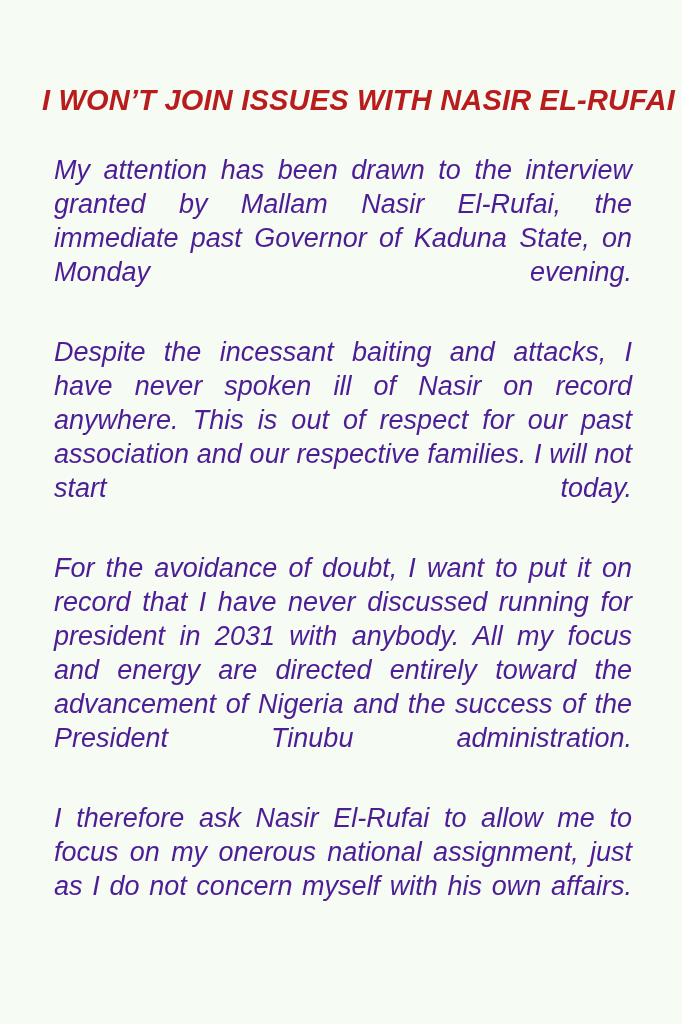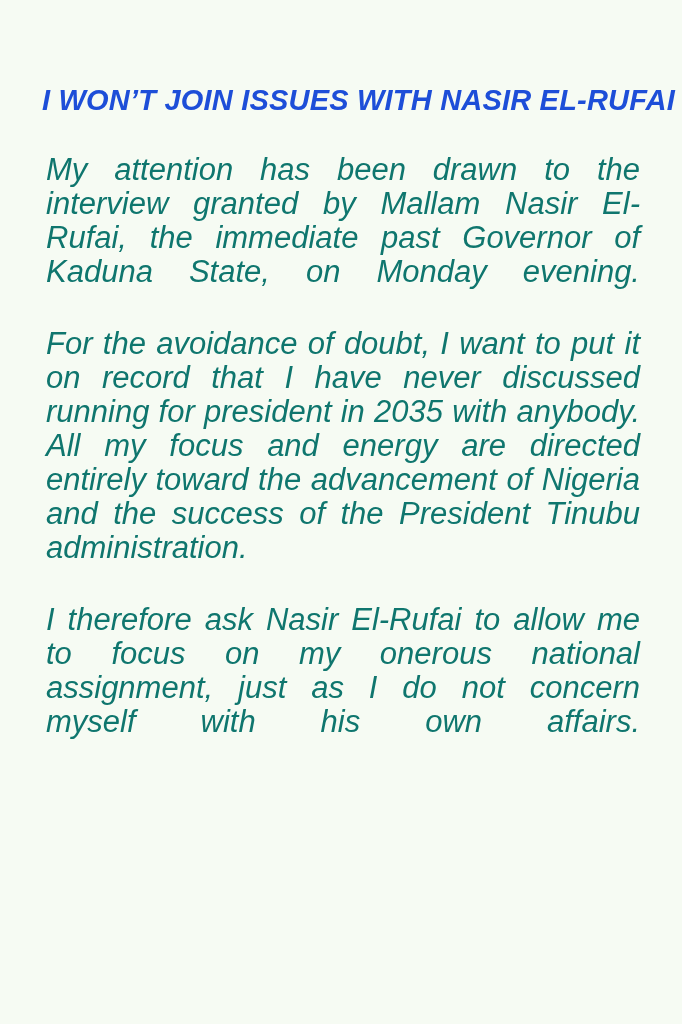--- a/index.html
+++ b/index.html
@@ -21,47 +21,48 @@
     height: 1024px;
     padding: 84px 38px 0 42px;
     background: #f6fbf3;
   }
 
   .doc-title {
     font-style: italic;
     font-weight: bold;
     font-size: 29px;
     letter-spacing: 0.2px;
-    color: #1d4ed8;
+    color: #b91c1c;
     margin-bottom: 36px;
     white-space: nowrap;
   }
 
   .doc-body p {
     font-style: italic;
-    font-size: 31px;
+    font-size: 27px;
     line-height: 34px;
     text-align: justify;
-    color: #0f766e;
-    margin: 4px;
+    color: #4c1d95;
+    margin: 12px;
   }
 
   
   .doc-body p::after {
     content: "";
     display: inline-block;
     width: 100%;
   }
 </style>
 </head>
 <body>
 
 <div class="page">
 
   <h1 class="doc-title">I WON’T JOIN ISSUES WITH NASIR EL-RUFAI</h1>
 
   <div class="doc-body">
     <p>My attention has been drawn to the interview granted by Mallam Nasir El-Rufai, the immediate past Governor of Kaduna State, on Monday evening.</p>
-    <p>For the avoidance of doubt, I want to put it on record that I have never discussed running for president in 2035 with anybody. All my focus and energy are directed entirely toward the advancement of Nigeria and the success of the President Tinubu administration.</p>
+    <p>Despite the incessant baiting and attacks, I have never spoken ill of Nasir on record anywhere. This is out of respect for our past association and our respective families. I will not start today.</p>
+    <p>For the avoidance of doubt, I want to put it on record that I have never discussed running for president in 2031 with anybody. All my focus and energy are directed entirely toward the advancement of Nigeria and the success of the President Tinubu administration.</p>
     <p>I therefore ask Nasir El-Rufai to allow me to focus on my onerous national assignment, just as I do not concern myself with his own affairs.</p>
   </div>
 
 </div>
 
 </body></html>

